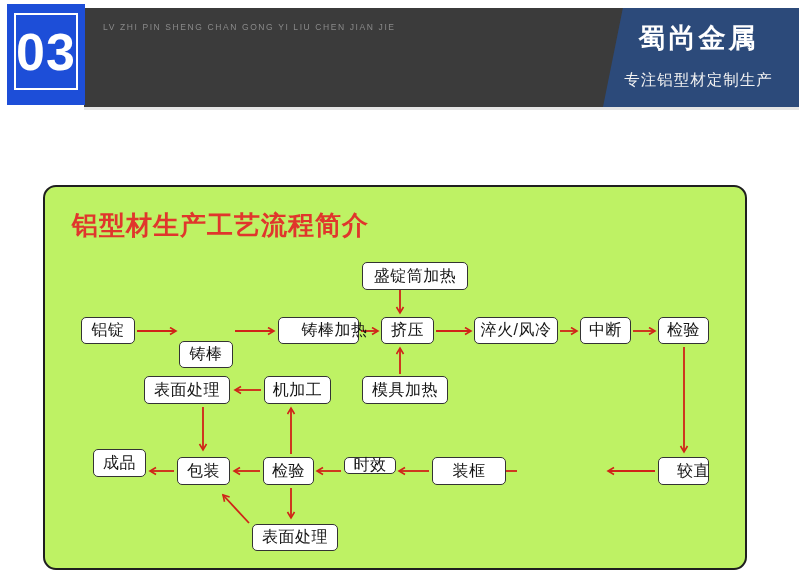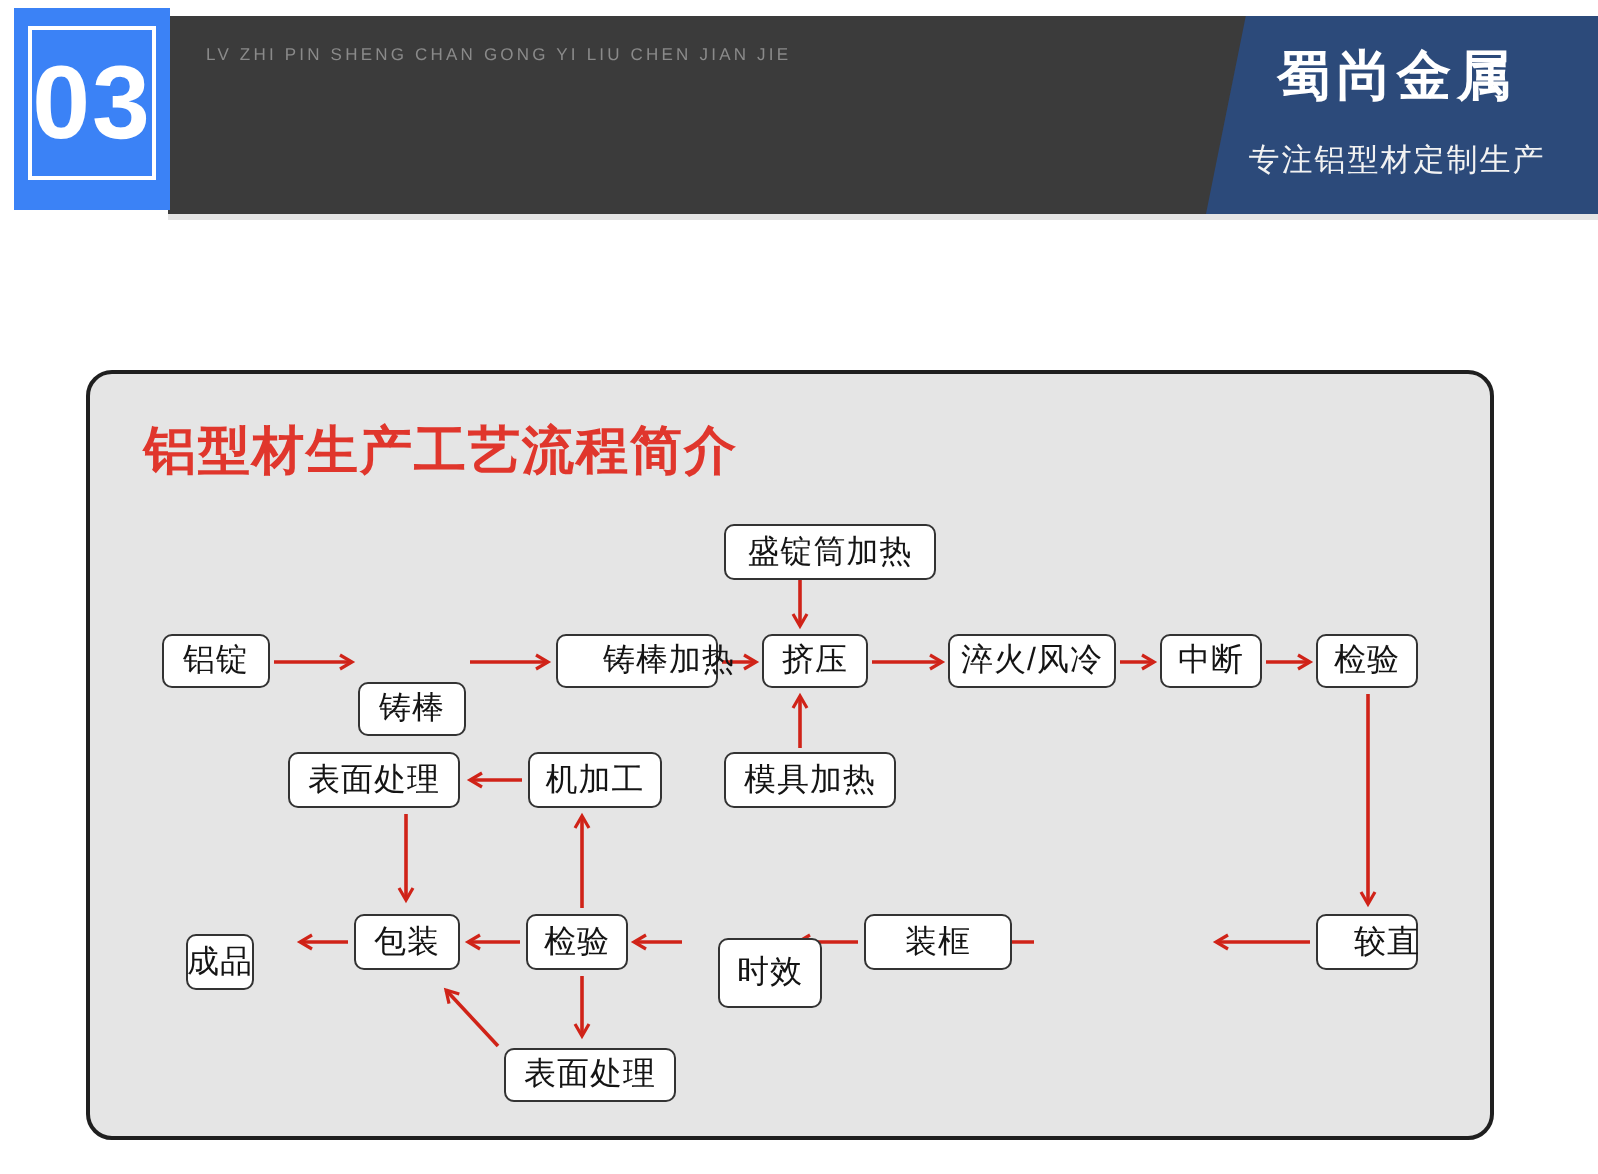--- a/index.html
+++ b/index.html
@@ -4,34 +4,34 @@
 <style>
   * { margin:0; padding:0; box-sizing:border-box; }
   html,body { width:799px; height:587px; background:#ffffff; font-family:"Liberation Sans", sans-serif; }
   .page { position:relative; width:799px; height:587px; overflow:hidden; }
 
   
   .header { position:absolute; left:0; top:0; width:799px; height:120px; }
   .header-bar { position:absolute; left:84px; top:8px; right:0; height:99px; background:#3b3b3b; box-shadow:0 3px 0 rgba(0,0,0,0.10); }
   .header-blue { position:absolute; right:0; top:8px; width:199px; height:99px; background:#2c4a7a;
                  clip-path:polygon(11.5% 0, 100% 0, 100% 100%, 1.5% 100%); }
-  .num-box { position:absolute; left:7px; top:4px; width:78px; height:101px; background:#3b82f6; }
+  .num-box { position:absolute; left:7px; top:4px; width:78px; height:101px; background:#1d4ed8; }
   .num-inner { position:absolute; left:7px; top:9px; right:7px; bottom:15px; border:2px solid #ffffff;
                display:flex; align-items:center; justify-content:center; }
   .num-text { color:#ffffff; font-size:52px; font-weight:bold; letter-spacing:1px; }
   .title-block { position:absolute; left:103px; top:16px; }
   .header-title { color:#ffffff; font-size:34px; font-weight:bold; letter-spacing:2px; line-height:1.2; }
   .header-sub { color:#8a8a8a; font-size:8.5px; letter-spacing:1.6px; margin-top:6px; }
   .brand-block { position:absolute; right:8px; top:20px; width:185px; text-align:center; }
   .brand-name { color:#ffffff; font-size:27px; font-weight:bold; letter-spacing:3px; }
   .brand-tagline { color:#f2f2f2; font-size:15.5px; letter-spacing:1px; margin-top:14px; }
 
   
   .chart { position:absolute; left:43px; top:185px; width:704px; height:385px;
-           border:2.5px solid #1f1f1f; border-radius:13px; background:#e5e5e5; }
+           border:2.5px solid #1f1f1f; border-radius:13px; background:#bef264; }
   .chart-title { position:absolute; left:27px; top:21px; font-size:26px; font-weight:bold;
                  color:#e0362c; letter-spacing:1px; }
   .node { position:absolute; border:1.6px solid #333333; border-radius:5px; background:#ffffff;
           display:flex; align-items:center; justify-content:center;
           font-size:16px; color:#141414; letter-spacing:0.5px; white-space:nowrap; }
   .arrows { position:absolute; left:0; top:0; width:704px; height:385px; }
 </style>
 </head>
 <body>
 
@@ -97,22 +97,22 @@
     <div class="node" style="left:134px; top:130px; width:54px;  height:27px;margin-top:24px;">铸棒</div>
     <div class="node" style="left:233px; top:130px; width:81px;  height:27px;padding-left:32px;">铸棒加热</div>
     <div class="node" style="left:336px; top:130px; width:53px;  height:27px;">挤压</div>
     <div class="node" style="left:429px; top:130px; width:84px;  height:27px;">淬火/风冷</div>
     <div class="node" style="left:535px; top:130px; width:51px;  height:27px;">中断</div>
     <div class="node" style="left:613px; top:130px; width:51px;  height:27px;">检验</div>
     <div class="node" style="left:317px; top:75px;  width:106px; height:28px;">盛锭筒加热</div>
     <div class="node" style="left:99px;  top:189px; width:86px;  height:28px;">表面处理</div>
     <div class="node" style="left:219px; top:189px; width:67px;  height:28px;">机加工</div>
     <div class="node" style="left:317px; top:189px; width:86px;  height:28px;text-align:center;">模具加热</div>
-    <div class="node" style="left:48px;  top:280px; width:34px;  height:28px;">成品</div>
+    <div class="node" style="left:48px;  top:262px; width:53px;  height:28px;">成品</div>
     <div class="node" style="left:132px; top:270px; width:53px;  height:28px;">包装</div>
     <div class="node" style="left:218px; top:270px; width:51px;  height:28px;">检验</div>
-    <div class="node" style="left:314px; top:270px; width:52px;  height:35px;margin-top:12px;">时效</div>
+    <div class="node" style="left:299px; top:270px; width:52px;  height:17px;">时效</div>
     <div class="node" style="left:387px; top:270px; width:74px;  height:28px;text-align:center;">装框</div>
     <div class="node" style="left:613px; top:270px; width:51px;  height:28px;padding-left:20px;">较直</div>
     <div class="node" style="left:207px; top:337px; width:86px;  height:27px;">表面处理</div>
   </div>
 
 </div>
 
 </body></html>

